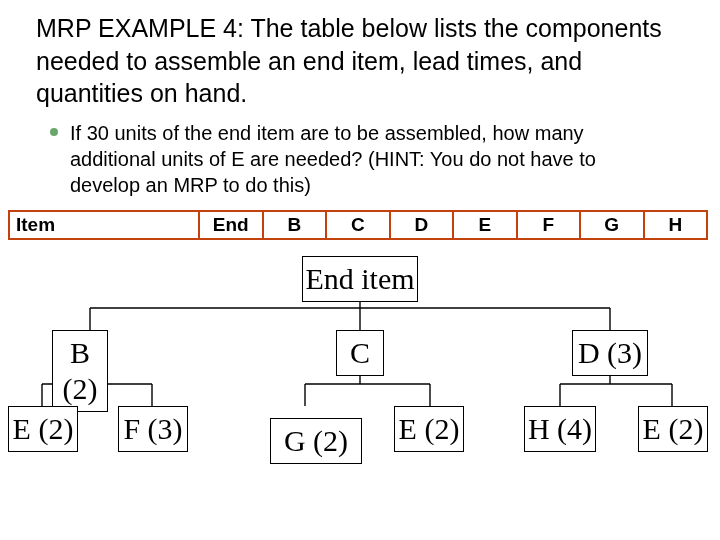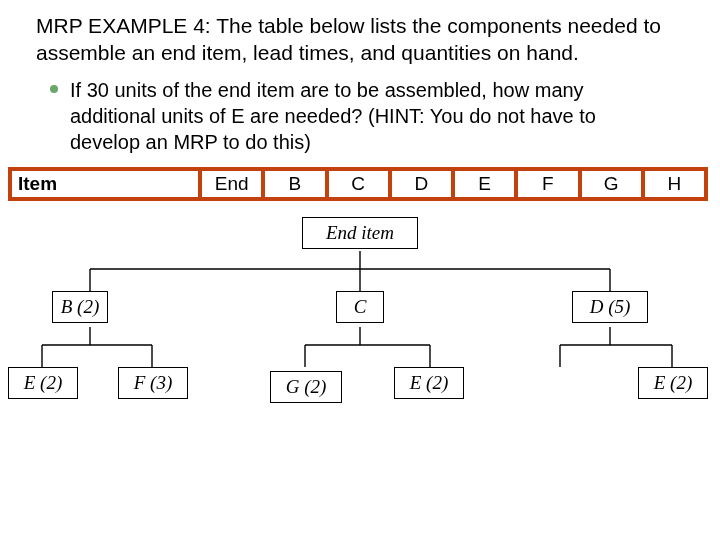--- a/index.html
+++ b/index.html
@@ -7,21 +7,21 @@
     margin: 0;
     padding: 0;
     width: 720px;
     height: 540px;
     font-family: Arial, Helvetica, sans-serif;
     background: #fff;
     color: #000;
     position: relative;
   }
   .title {
-    font-size: 21px;
+    font-size: 25px;
     padding: 12px 36px 4px 36px;
     line-height: 1.3;
   }
   .bullet-row {
     display: flex;
     align-items: flex-start;
     padding: 6px 49px 8px 50px;
   }
   .bullet-dot {
     width: 8px;
@@ -36,49 +36,48 @@
     font-size: 20px;
     line-height: 1.3;
   }
   table.data {
     border-collapse: collapse;
     margin: 4px 8px 0 8px;
     width: 700px;
     table-layout: fixed;
   }
   table.data th, table.data td {
-    border: 4px solid #c2410c;
+    border: 2px solid #c2410c;
     padding: 2px 6px;
     font-size: 19px;
     text-align: center;
     height: 24px;
   }
   table.data .rowlabel {
     text-align: left;
     font-weight: bold;
     width: 190px;
   }
-  table.data thead th { font-weight: normal; }
+  table.data thead th { font-weight: bold; }
   
   .tree {
     position: relative;
     width: 720px;
     height: 240px;
     margin-top: 10px;
     font-family: "Times New Roman", serif;
   }
   .node {
     position: absolute;
     border: 1.5px solid #000;
     background: #fff;
     text-align: center;
-    font-size: 19px;
+    font-size: 30px;
     line-height: 1.2;
     padding: 4px 0;
-    font-style: italic;
   }
   svg.lines {
     position: absolute;
     left: 0; top: 0;
     width: 720px;
     height: 240px;
     pointer-events: none;
   }
   svg.lines line { stroke: #000; stroke-width: 1.4; }
 </style>
@@ -132,22 +131,23 @@
     <line x1="610" y1="116" x2="610" y2="134"></line>
     <line x1="560" y1="134" x2="672" y2="134"></line>
     <line x1="560" y1="134" x2="560" y2="156"></line>
     <line x1="672" y1="134" x2="672" y2="156"></line>
   </svg>
 
   <div class="node" style="left:302px; top:6px;  width:116px;">End item</div>
 
   <div class="node" style="left:52px;  top:80px; width:56px;">B (2)</div>
   <div class="node" style="left:336px; top:80px; width:48px;">C</div>
-  <div class="node" style="left:572px; top:80px; width:76px;">D (5)</div>
+  <div class="node" style="left:572px; top:80px; width:76px;">D (3)</div>
 
   <div class="node" style="left:8px;   top:156px; width:70px;">E (2)</div>
   <div class="node" style="left:118px; top:156px; width:70px;">F (3)</div>
 
-  <div class="node" style="left:270px; top:160px; width:72px;">G (2)</div>
+  <div class="node" style="left:270px; top:168px; width:92px;">G (2)</div>
   <div class="node" style="left:394px; top:156px; width:70px;">E (2)</div>
 
+  <div class="node" style="left:524px; top:156px; width:72px;">H (4)</div>
   <div class="node" style="left:638px; top:156px; width:70px;">E (2)</div>
 </div>
 
 </body></html>

